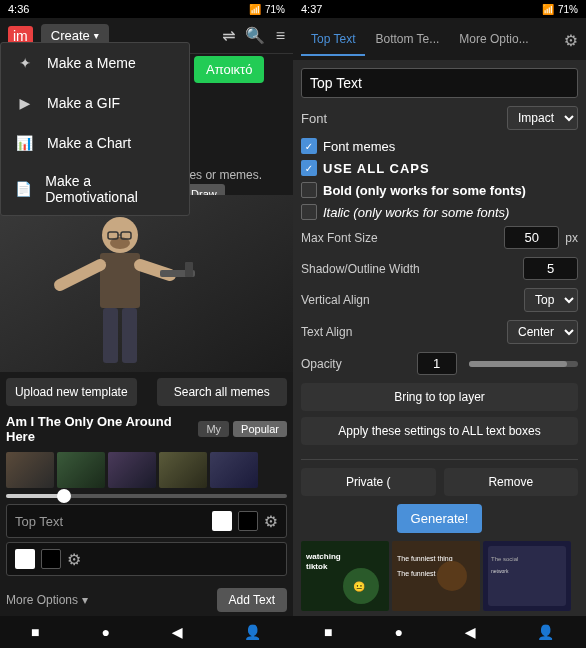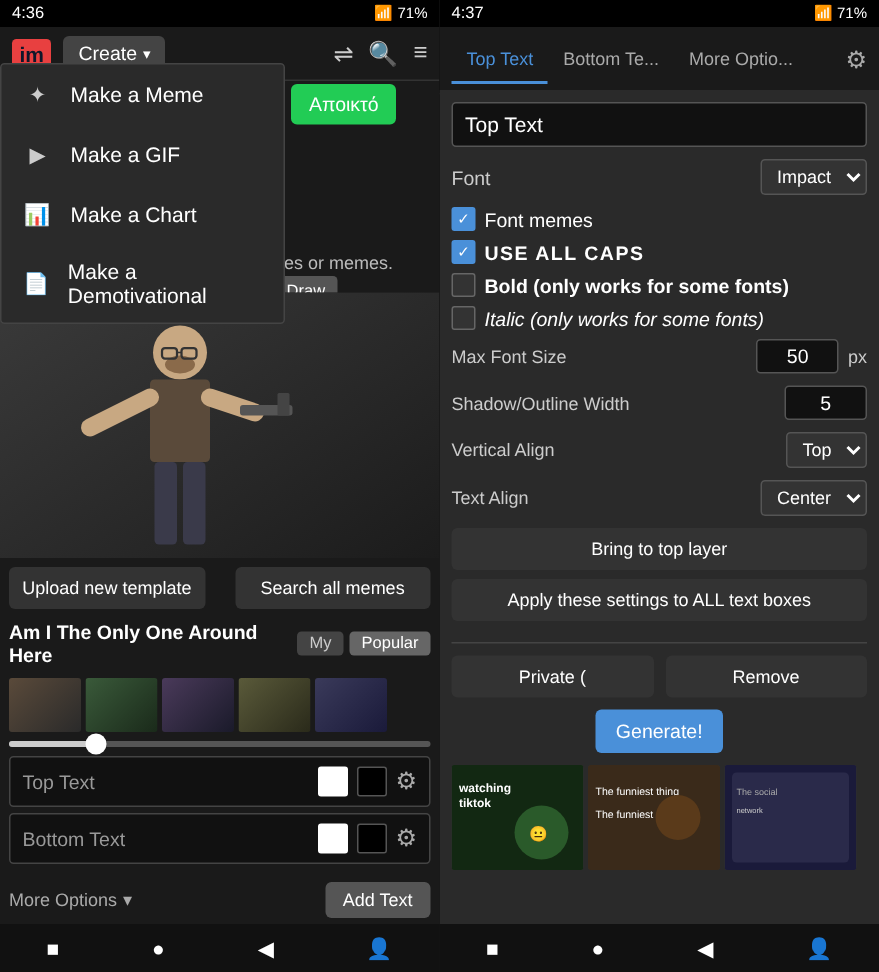--- a/index.html
+++ b/index.html
@@ -45,22 +45,22 @@
       background: #1a1a1a;
       display: flex;
       align-items: center;
       padding: 6px 8px;
       gap: 8px;
       border-bottom: 1px solid #333;
     }
 
     .logo {
       background: #e84040;
-      color: #0f172a;
-      font-weight: bold;
+      color: #ffffff;
+      font-weight: normal;
       font-size: 14px;
       padding: 2px 5px;
       border-radius: 3px;
     }
 
     .create-btn {
       background: #444;
       color: #fff;
       font-size: 13px;
       padding: 4px 10px;
@@ -691,21 +691,20 @@
     <div class="text-input-section">
       <div class="text-input-row">
         <span class="text-input-label">Top Text</span>
         <div class="text-input-icons">
           <div class="color-box"></div>
           <div class="color-box" style="background:#000;border:1px solid #555;"></div>
           <button class="settings-icon-btn">⚙</button>
         </div>
       </div>
       <div class="text-input-row">
-        <span class="text-input-label">Bottom Text</span>
         <div class="text-input-icons">
           <div class="color-box"></div>
           <div class="color-box" style="background:#000;border:1px solid #555;"></div>
           <button class="settings-icon-btn">⚙</button>
         </div>
       </div>
     </div>
 
     <div class="more-options-row">
       <button class="more-options-btn">
@@ -808,20 +807,27 @@
 
     
     <div class="input-row">
       <span class="input-label">Text Align</span>
       <select class="select-input">
         <option>Center</option>
       </select>
     </div>
 
     
+    <div class="input-row">
+      <span class="input-label">Opacity</span>
+      <input type="text" class="number-input" style="width: 40px;" value="1">
+      <div style="flex:1;height:6px;background:#555;border-radius:3px;margin-left:6px;position:relative;">
+        <div style="height:100%;width:90%;background:#888;border-radius:3px;"></div>
+      </div>
+    </div>
 
     
     <button class="action-btn">Bring to top layer</button>
 
     
     <button class="action-btn">Apply these settings to ALL text boxes</button>
 
     
     <div style="border-top:1px solid #444;margin:8px 0;"></div>
 

